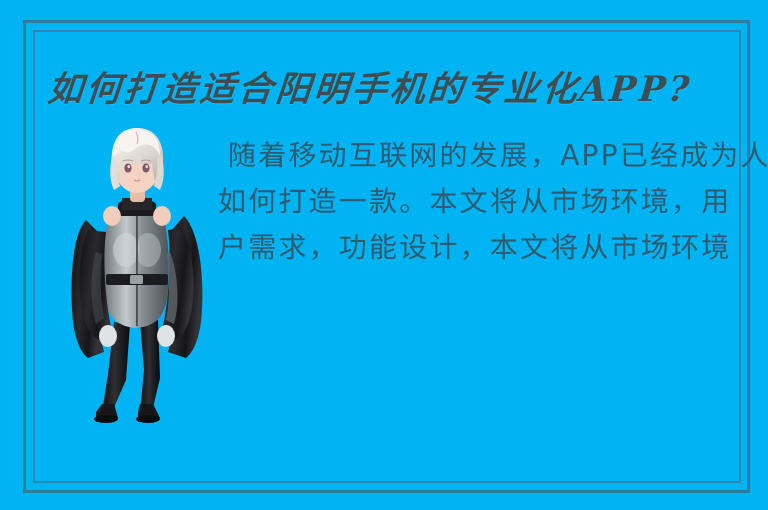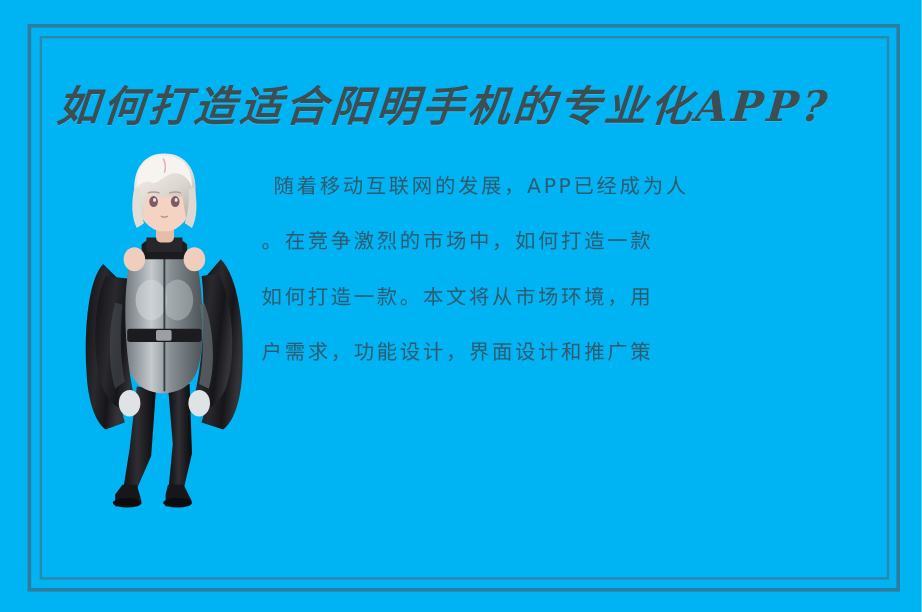--- a/index.html
+++ b/index.html
@@ -76,21 +76,21 @@
   .body-copy {
     position: absolute;
     left: 218px;
     top: 133px;
     width: 524px;
     height: 290px;
   }
   .body-line {
     height: 46px;
     line-height: 46px;
-    font-size: 17px;
+    font-size: 28px;
     letter-spacing: 2.2px;
     color: #2f5b70;
     white-space: nowrap;
     font-family: "DejaVu Sans", "Liberation Sans", sans-serif;
   }
   .body-line.indent { padding-left: 10px; }
 </style>
 </head>
 <body>
 
@@ -184,18 +184,17 @@
       <path d="M89 49 Q94 47 99 49" stroke="#b99b93" stroke-width="1.2" fill="none"></path>
 
       <path d="M82 68 Q85 70 88 68" stroke="#c08b85" stroke-width="1.2" fill="none"></path>
 
       <path d="M84 20 q3 6 1 12" stroke="#d98a9a" stroke-width="1.2" fill="none" opacity="0.7"></path>
     </svg>
   </div>
 
   <div class="body-copy">
     <div class="body-line indent">随着移动互联网的发展，APP已经成为人</div>
-    <div class="body-line">。在竞争激烈的市场中，如何打造一款</div>
     <div class="body-line">如何打造一款。本文将从市场环境，用</div>
-    <div class="body-line">户需求，功能设计，界面设计和推广策</div>
+    <div class="body-line">户需求，功能设计，本文将从市场环境</div>
   </div>
 
 </div>
 
 </body></html>

